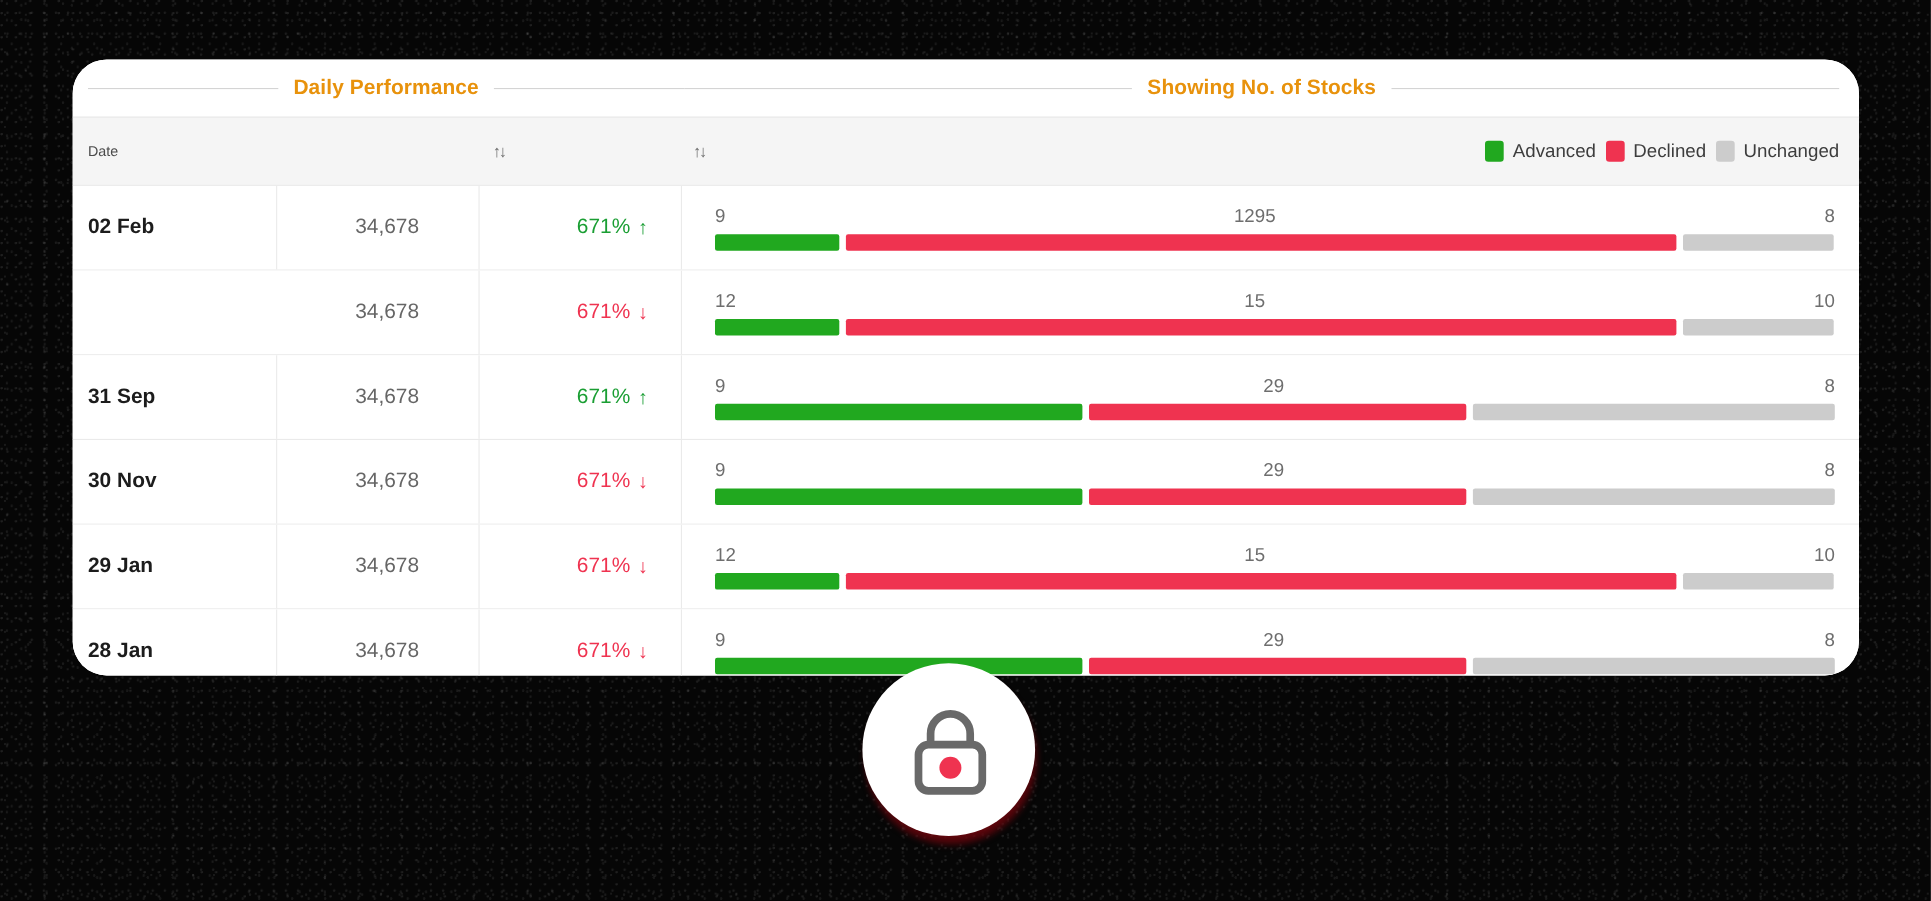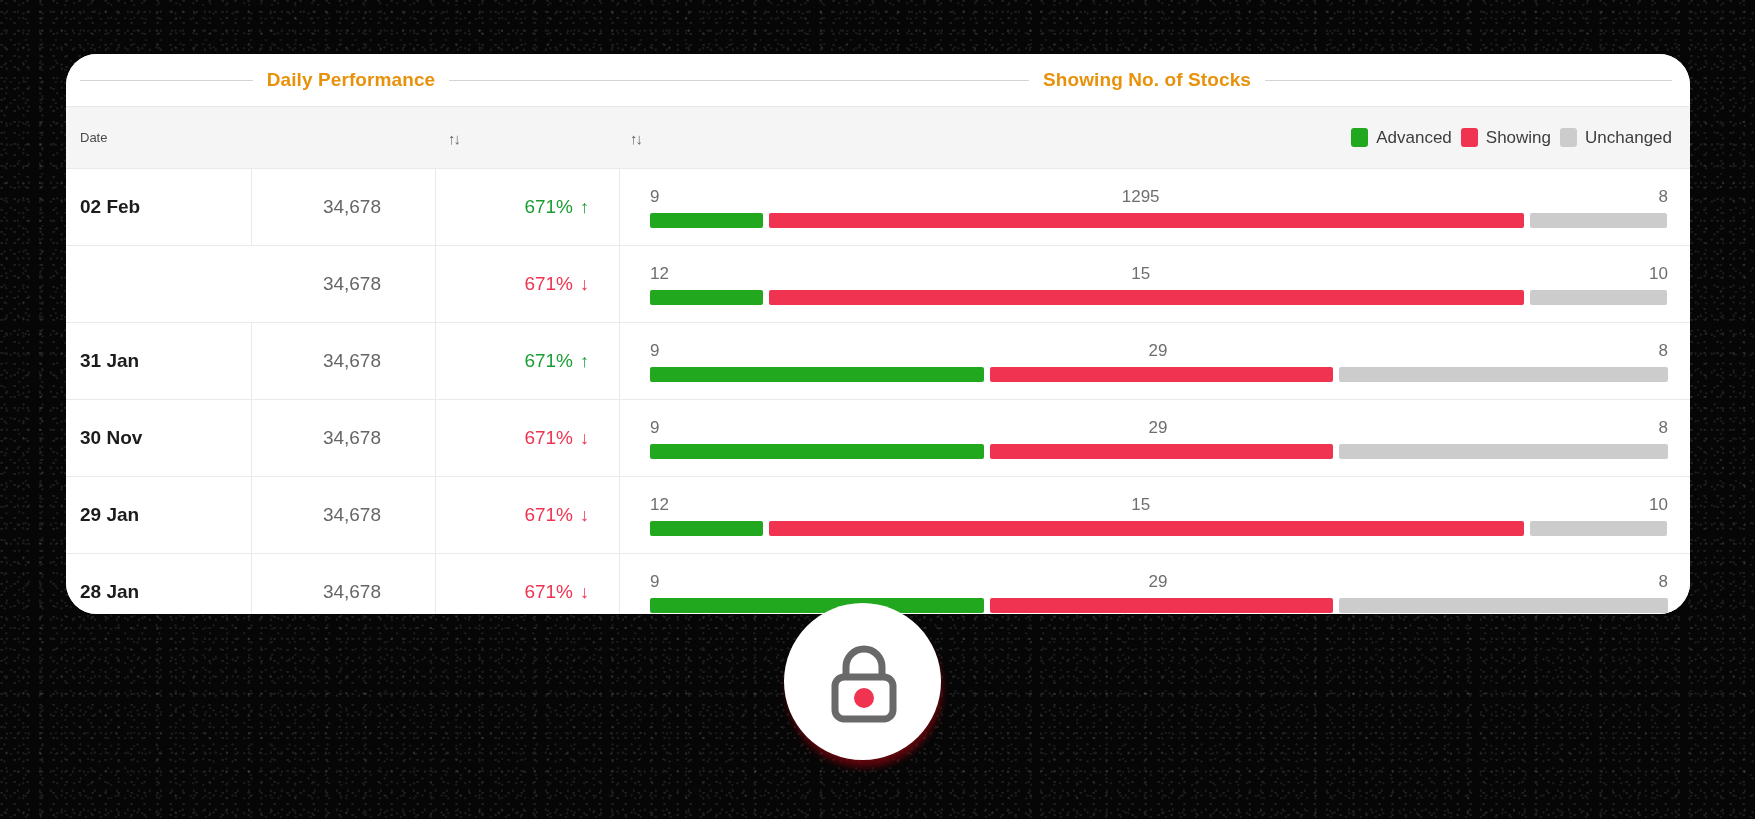--- a/index.html
+++ b/index.html
@@ -264,21 +264,21 @@
 
       <span class="sort-icon si-chg">↑↓</span>
 
       <div class="legend" id="legend">
           <div class="legend-item">
             <span class="legend-swatch" style="background: rgb(33, 168, 31);"></span>
             <span class="legend-label">Advanced</span>
           </div>
           <div class="legend-item">
             <span class="legend-swatch" style="background: rgb(239, 51, 80);"></span>
-            <span class="legend-label">Showing</span>
+            <span class="legend-label">Declined</span>
           </div>
           <div class="legend-item">
             <span class="legend-swatch" style="background: rgb(204, 204, 204);"></span>
             <span class="legend-label">Unchanged</span>
           </div>
         </div>
     </div>
 
     <div class="tbody" id="tbody">
         <div class="row">
@@ -320,21 +320,21 @@
           <span class="bar-label bl-unch">10</span>
         </div>
         <div class="bar-track">
           <div class="seg seg-adv" style="width:11.1%"></div>
           <div class="seg seg-dec" style="width:74.2%"></div>
           <div class="seg seg-unch" style="width:13.4%"></div>
         </div>
       </div>
         </div>
         <div class="row">
-      <div class="cell c-date">31 Jan</div>
+      <div class="cell c-date">31 Sep</div>
 
       <div class="cell c-ltp">34,678</div>
 
       <div class="cell c-chg chg-up">
         <span>671%</span>
         <span class="chg-arrow">↑</span>
       </div>
 
       <div class="cell c-bars">
         <div class="bar-labels">

